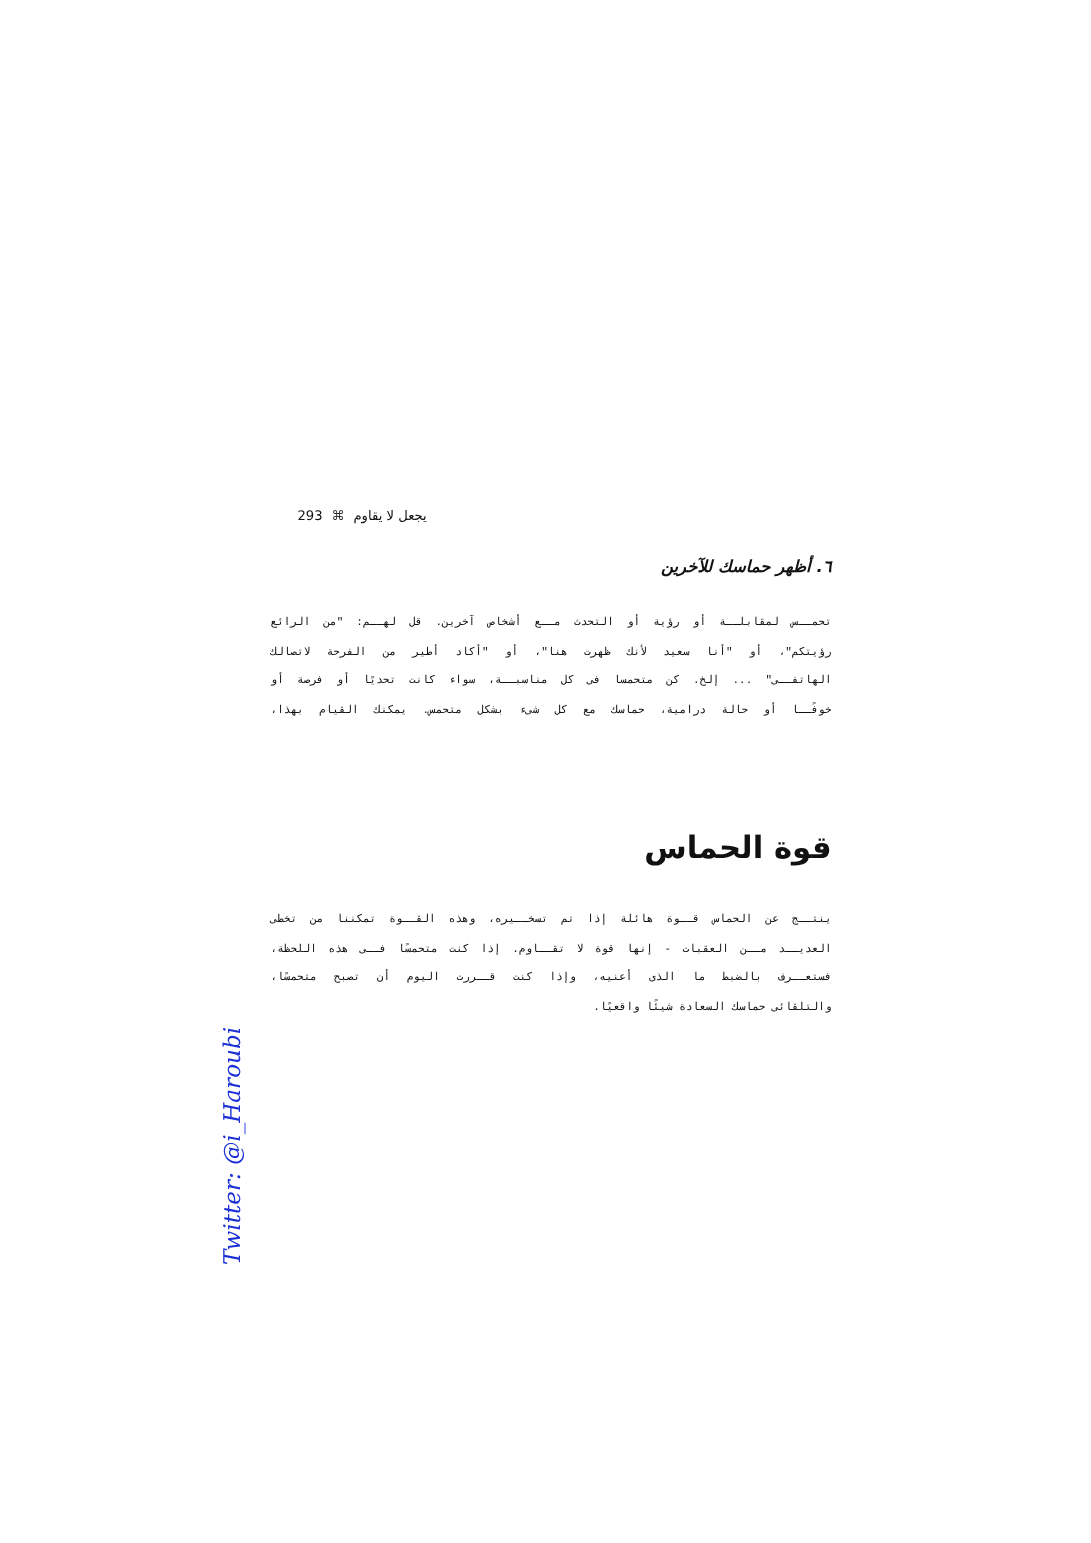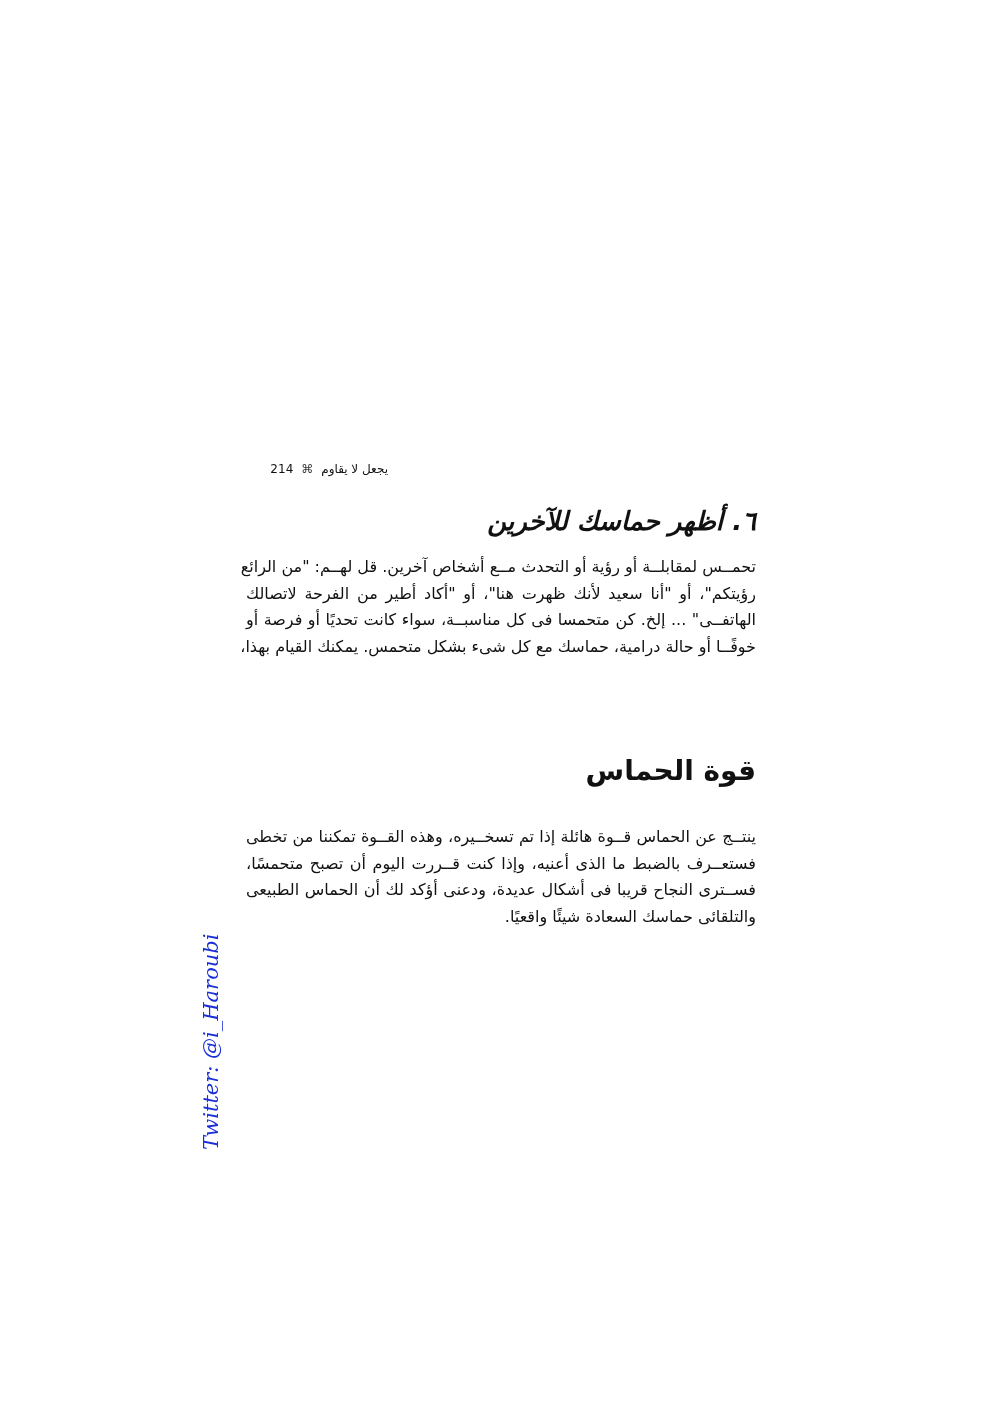--- a/index.html
+++ b/index.html
@@ -10,62 +10,62 @@
   .page-header {
     position: absolute; left: 248px; top: 459px; width: 140px; height: 20px;
     direction: rtl; display: flex; align-items: center; gap: 8px; font-size: 12px;
   }
   .page-header .ornament { font-size: 12px; color: #333; }
   .section {
     position: absolute; left: 246px; width: 510px; direction: rtl; text-align: justify;
   }
   .heading-1 {
     position: absolute; right: 236px; top: 506px; direction: rtl;
-    font-size: 26px; font-weight: bold; font-style: italic; white-space: nowrap;
+    font-size: 15px; font-weight: bold; font-style: italic; white-space: nowrap;
   }
   .heading-2 {
     position: absolute; right: 236px; top: 754px; direction: rtl;
     font-size: 28px; font-weight: bold; white-space: nowrap;
   }
-  .para { font-size: 16px; line-height: 26.5px; margin: 0; }
+  .para { font-size: 10px; line-height: 26.5px; margin: 0; font-family: Liberation Mono, monospace; }
   .para .line { display: block; text-align-last: justify; white-space: nowrap; }
   .para .line.last { text-align-last: right; }
   #p1 { top: 554px; }
   #p2 { top: 824px; }
   .watermark {
     position: absolute; left: 199px; top: 1150px;
     transform-origin: left top; transform: rotate(-90deg);
     font-family: "DejaVu Serif", serif; font-style: italic; font-size: 21px; color: #1a2fd6;
     white-space: nowrap;
   }
 </style>
 </head>
 <body>
 
 <div class="page-header">
   <span>يجعل لا يقاوم</span>
   <span class="ornament">⌘</span>
-  <span>214</span>
+  <span>293</span>
 </div>
 
 <div class="heading-1">٦. أظهر حماسك للآخرين</div>
 
 <div class="section" id="p1">
   <p class="para">
     <span class="line">تحمــس لمقابلــة أو رؤية أو التحدث مــع أشخاص آخرين. قل لهــم: "من الرائع</span>
     <span class="line">رؤيتكم"، أو "أنا سعيد لأنك ظهرت هنا"، أو "أكاد أطير من الفرحة لاتصالك</span>
     <span class="line">الهاتفــى" ... إلخ. كن متحمسا فى كل مناسبــة، سواء كانت تحديًا أو فرصة أو</span>
     <span class="line">خوفًــا أو حالة درامية، حماسك مع كل شىء بشكل متحمس. يمكنك القيام بهذا،</span>
   </p>
 </div>
 
 <div class="heading-2">قوة الحماس</div>
 
 <div class="section" id="p2">
   <p class="para">
     <span class="line">ينتــج عن الحماس قــوة هائلة إذا تم تسخــيره، وهذه القــوة تمكننا من تخطى</span>
+    <span class="line">العديــد مــن العقبات - إنها قوة لا تقــاوم. إذا كنت متحمسًا فــى هذه اللحظة،</span>
     <span class="line">فستعــرف بالضبط ما الذى أعنيه، وإذا كنت قــررت اليوم أن تصبح متحمسًا،</span>
-    <span class="line">فســترى النجاح قريبا فى أشكال عديدة، ودعنى أؤكد لك أن الحماس الطبيعى</span>
     <span class="line last">والتلقائى حماسك السعادة شيئًا واقعيًا.</span>
   </p>
 </div>
 
 <div class="watermark">Twitter: @i_Haroubi</div>
 
 </body></html>

